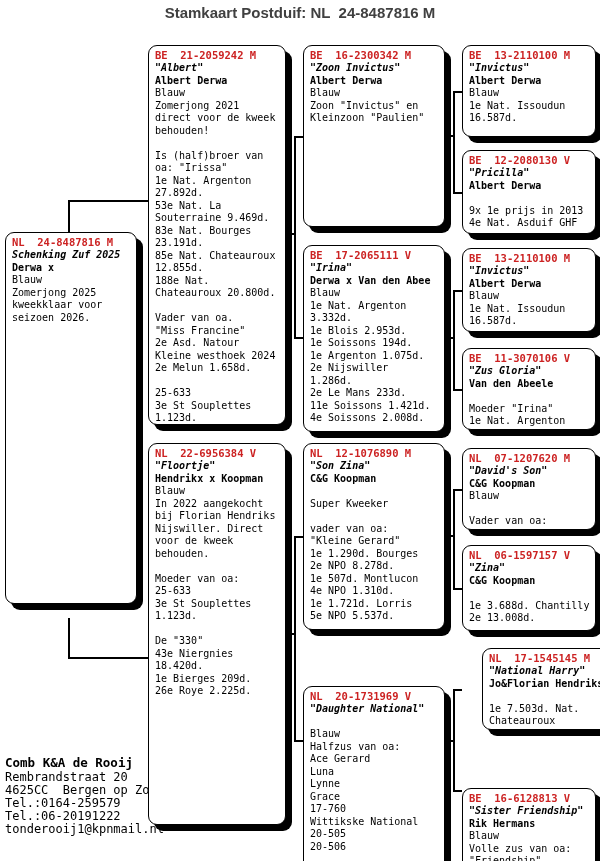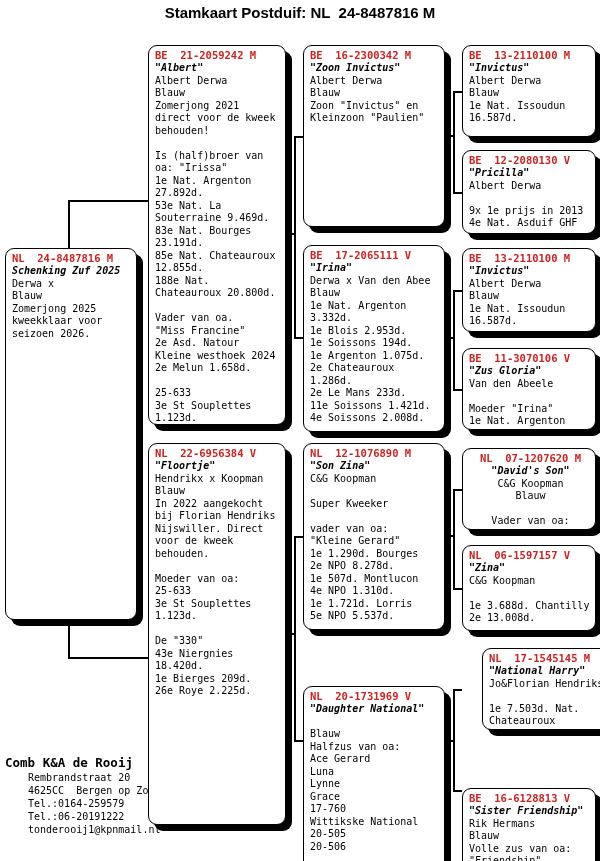--- a/index.html
+++ b/index.html
@@ -1,32 +1,32 @@
 <!DOCTYPE html>
 <html><head>
 <meta charset="utf-8">
 <style>
   html,body{margin:0;padding:0;background:#fff;}
   .page{position:relative;width:600px;height:861px;background:#fff;overflow:hidden;
         font-family:"DejaVu Sans Mono",monospace;}
   .title{position:absolute;top:4px;left:0;width:600px;text-align:center;
          font-family:"Liberation Sans",sans-serif;font-size:15px;font-weight:bold;
-         color:#000000;white-space:pre;}
+         color:#404040;white-space:pre;}
   .tree{position:absolute;left:0;top:0;width:600px;height:861px;}
   .conn{position:absolute;background:#000;}
   .pbox{position:absolute;background:#fff;border:1.5px solid #000;border-radius:9px;
         box-shadow:6px 6px 0 0 #000;box-sizing:border-box;
         padding:3px 3px 3px 6px;overflow:hidden;z-index:2;}
   .ring{color:#c22;font-weight:bold;font-size:10.5px;line-height:13px;white-space:pre;}
   .pline{font-size:10px;line-height:12.5px;white-space:pre;color:#000;}
   .l-name{font-weight:bold;font-style:italic;}
-  .l-bold{font-weight:normal;}
+  .l-bold{font-weight:bold;}
   .footer-left{position:absolute;left:5px;top:755px;}
   .owner{font-size:12.5px;font-weight:bold;line-height:16px;white-space:pre;}
-  .addr{font-size:10px;line-height:13px;white-space:pre;margin-left:23px;}
+  .addr{font-size:12px;line-height:13px;white-space:pre;}
   .printline{position:absolute;right:3px;top:836px;font-size:8px;font-weight:bold;
              font-style:italic;color:#c22;white-space:pre;}
 </style>
 </head>
 <body>
 
 <div class="page">
   <div class="title">Stamkaart Postduif: NL  24-8487816 M</div>
   <div class="tree" id="tree">
       <div class="conn" style="left: 68px; top: 200px; width: 80px; height: 1.5px;"></div>
@@ -50,21 +50,21 @@
       <div class="conn" style="left: 453px; top: 290px; width: 9px; height: 1.5px;"></div>
       <div class="conn" style="left: 453px; top: 389px; width: 9px; height: 1.5px;"></div>
       <div class="conn" style="left: 445px; top: 535px; width: 9px; height: 1.5px;"></div>
       <div class="conn" style="left: 453px; top: 489px; width: 1.5px; height: 100px;"></div>
       <div class="conn" style="left: 453px; top: 489px; width: 9px; height: 1.5px;"></div>
       <div class="conn" style="left: 453px; top: 588px; width: 9px; height: 1.5px;"></div>
       <div class="conn" style="left: 445px; top: 740px; width: 9px; height: 1.5px;"></div>
       <div class="conn" style="left: 453px; top: 689px; width: 1.5px; height: 102px;"></div>
       <div class="conn" style="left: 453px; top: 689px; width: 9px; height: 1.5px;"></div>
       <div class="conn" style="left: 453px; top: 790px; width: 9px; height: 1.5px;"></div>
-      <div class="pbox" style="left: 5px; top: 248px; width: 132px; height: 372px;">
+      <div class="pbox" style="left: 5px; top: 232px; width: 132px; height: 372px;">
         <div class="ring">NL  24-8487816 M</div>
         <div class="pline l-name">Schenking Zuf 2025</div>
         <div class="pline l-bold">Derwa x</div>
         <div class="pline">Blauw</div>
         <div class="pline">Zomerjong 2025</div>
         <div class="pline">kweekklaar voor</div>
         <div class="pline">seizoen 2026.</div>
       </div>
       <div class="pbox" style="left: 148px; top: 45px; width: 138px; height: 380px;">
         <div class="ring">BE  21-2059242 M</div>
@@ -131,21 +131,21 @@
       <div class="pbox" style="left: 303px; top: 245px; width: 142px; height: 187px;">
         <div class="ring">BE  17-2065111 V</div>
         <div class="pline l-name">"Irina"</div>
         <div class="pline l-bold">Derwa x Van den Abee</div>
         <div class="pline">Blauw</div>
         <div class="pline">1e Nat. Argenton</div>
         <div class="pline">3.332d.</div>
         <div class="pline">1e Blois 2.953d.</div>
         <div class="pline">1e Soissons 194d.</div>
         <div class="pline">1e Argenton 1.075d.</div>
-        <div class="pline">2e Chateauroux</div>
+        <div class="pline">2e Nijswiller</div>
         <div class="pline">1.286d.</div>
         <div class="pline">2e Le Mans 233d.</div>
         <div class="pline">11e Soissons 1.421d.</div>
         <div class="pline">4e Soissons 2.008d.</div>
       </div>
       <div class="pbox" style="left: 303px; top: 443px; width: 142px; height: 187px;">
         <div class="ring">NL  12-1076890 M</div>
         <div class="pline l-name">"Son Zina"</div>
         <div class="pline l-bold">C&amp;G Koopman</div>
         <div class="pline">&nbsp;</div>
@@ -200,21 +200,21 @@
         <div class="pline">16.587d.</div>
       </div>
       <div class="pbox" style="left: 462px; top: 348px; width: 134px; height: 82px;">
         <div class="ring">BE  11-3070106 V</div>
         <div class="pline l-name">"Zus Gloria"</div>
         <div class="pline l-bold">Van den Abeele</div>
         <div class="pline">&nbsp;</div>
         <div class="pline">Moeder "Irina"</div>
         <div class="pline">1e Nat. Argenton</div>
       </div>
-      <div class="pbox" style="left: 462px; top: 448px; width: 134px; height: 82px; text-align: center;">
+      <div class="pbox" style="left: 462px; top: 448px; width: 134px; height: 82px;">
         <div class="ring">NL  07-1207620 M</div>
         <div class="pline l-name">"David's Son"</div>
         <div class="pline l-bold">C&amp;G Koopman</div>
         <div class="pline">Blauw</div>
         <div class="pline">&nbsp;</div>
         <div class="pline">Vader van oa:</div>
       </div>
       <div class="pbox" style="left: 462px; top: 545px; width: 134px; height: 86px;">
         <div class="ring">NL  06-1597157 V</div>
         <div class="pline l-name">"Zina"</div>

